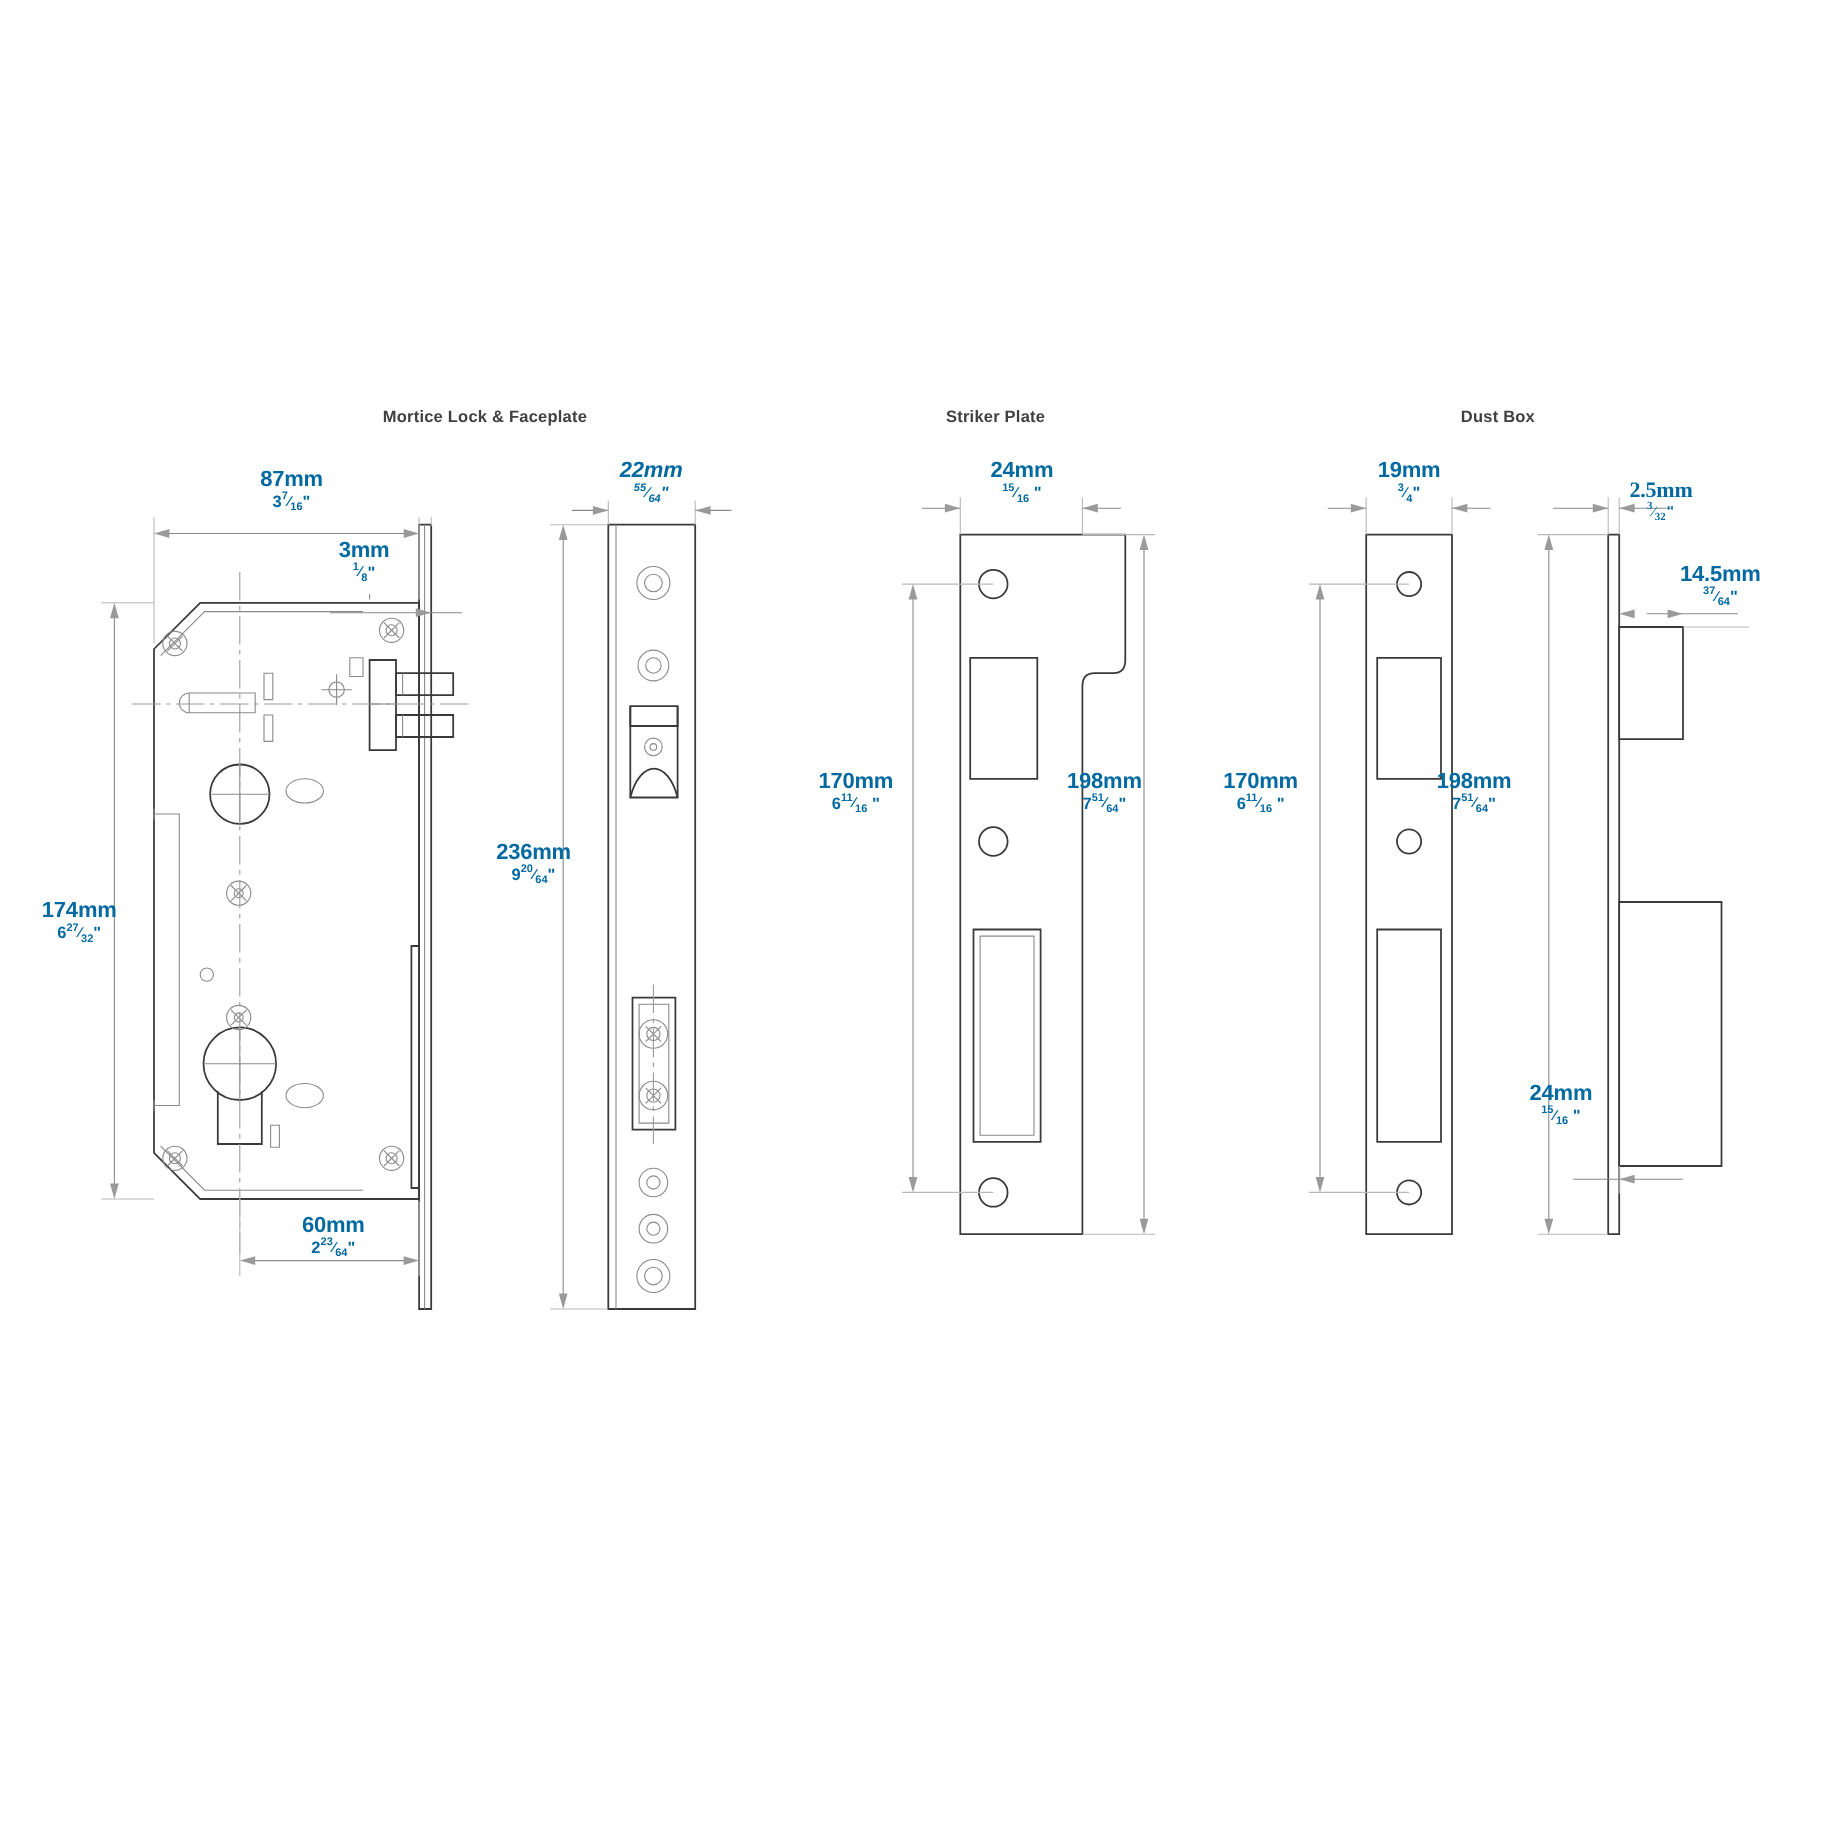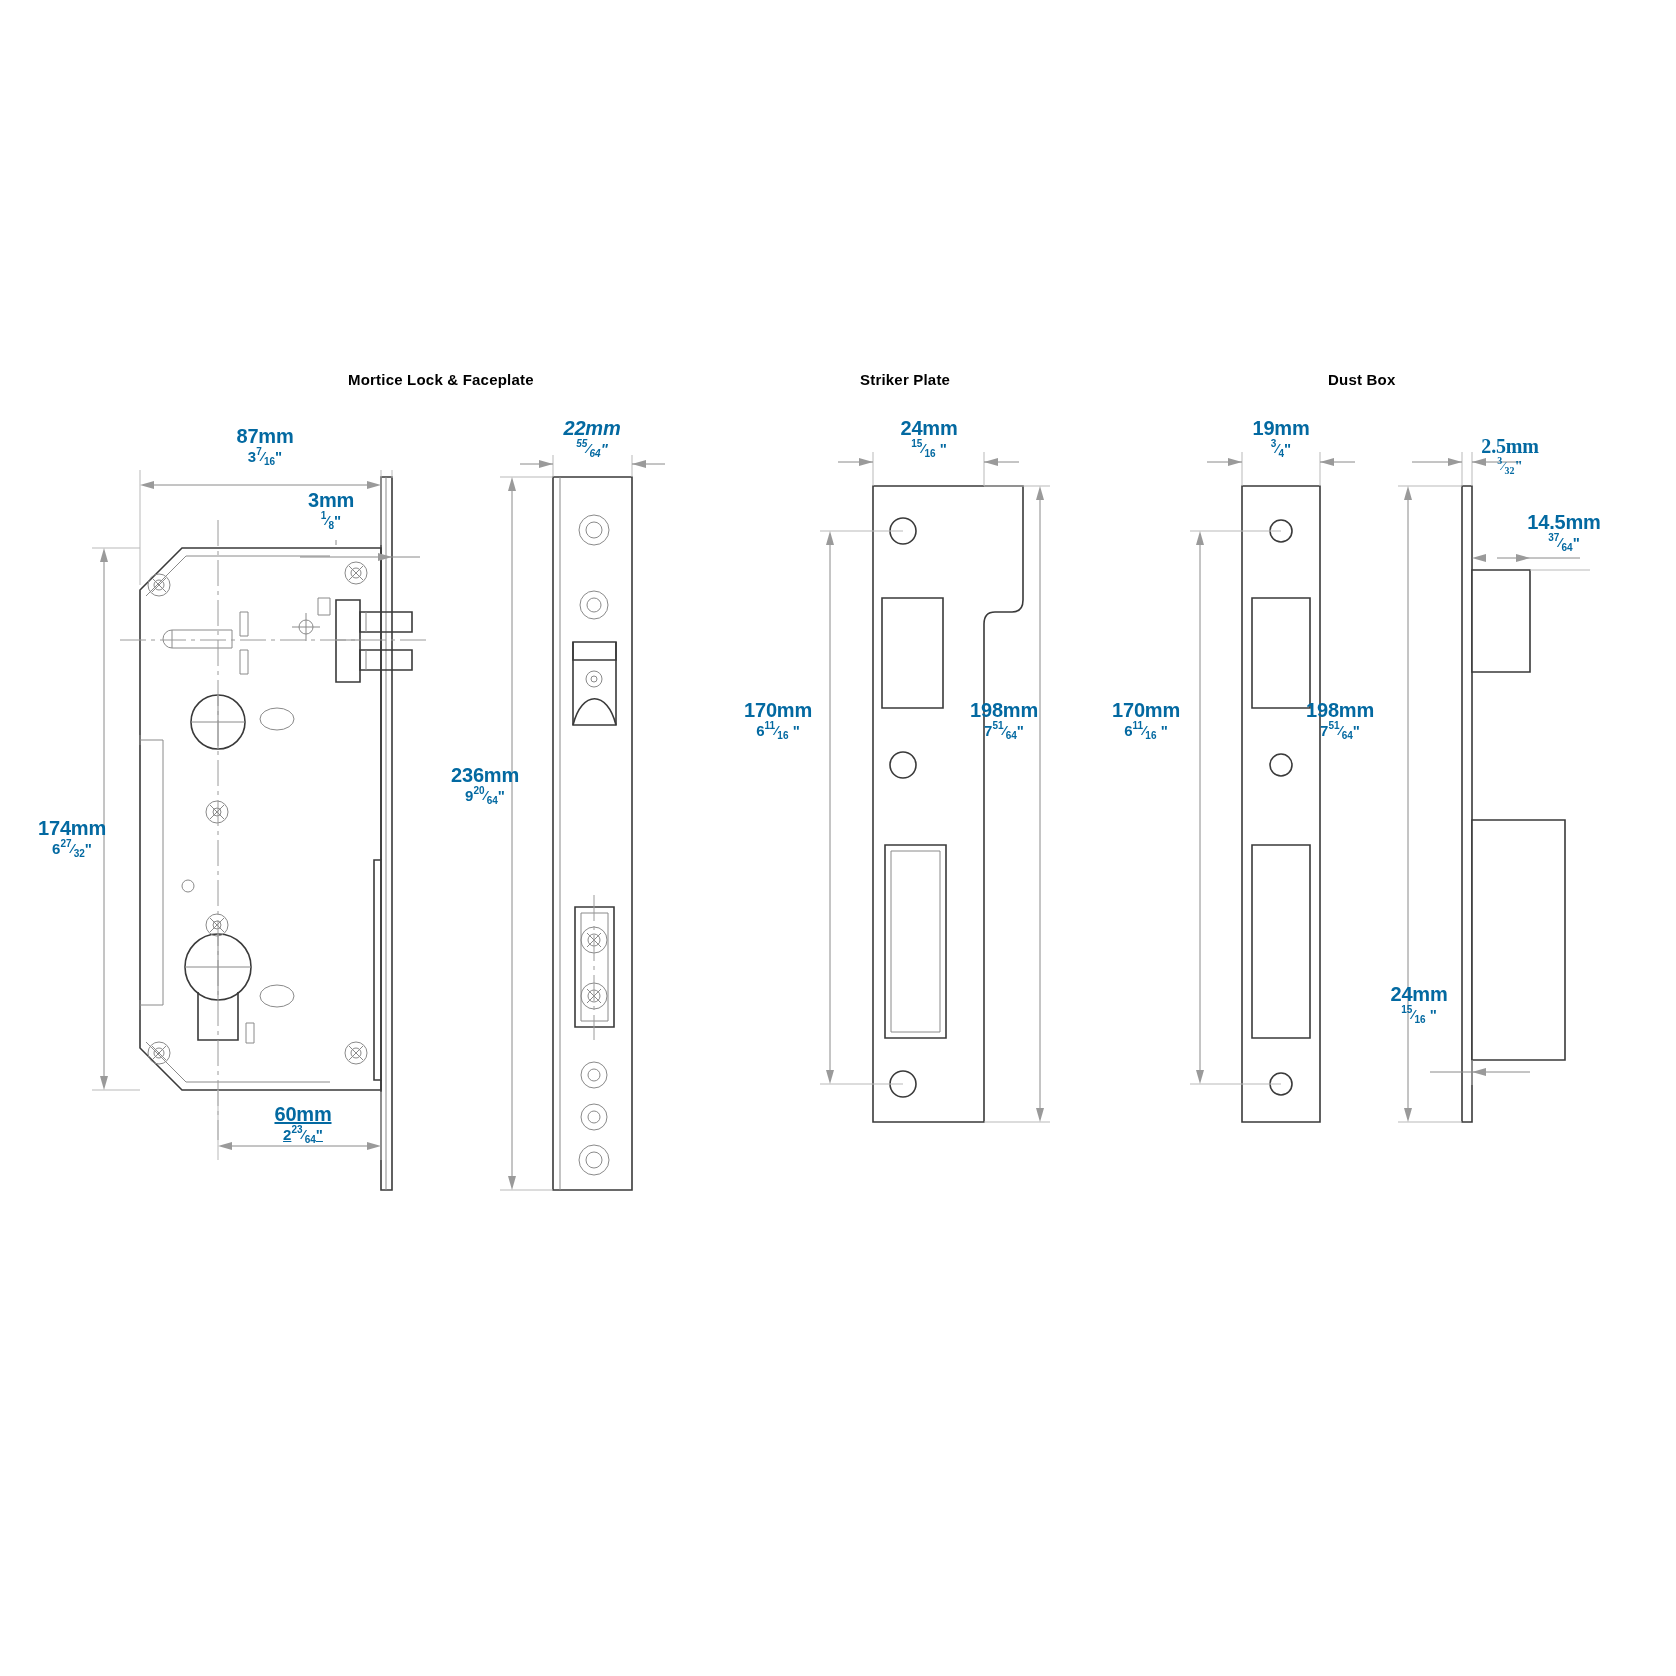--- a/index.html
+++ b/index.html
@@ -12,21 +12,21 @@
   }
   .sheet{position:absolute;inset:0;}
 
   
   .group-title{
     position:absolute;
     font-size:15px;
     font-weight:700;
     letter-spacing:.2px;
     white-space:nowrap;
-    color:#000000;
+    color:#404040;
   }
   .dim{
     position:absolute;
     white-space:nowrap;
     text-align:center;
     color:#0369a1;
     line-height:1.0;
   }
   .dim .mm{
     display:block;
@@ -357,21 +357,21 @@
   <div class="dim" style="left:12px;top:802px;width:120px;margin-top:16px;">
     <span class="mm">174mm</span>
     <span class="inch"><span>6</span><span class="frac"><span class="n">27</span><span class="s">⁄</span><span class="d">32</span></span><span>"</span></span>
   </div>
 
   <div class="dim" style="left:422px;top:765px;width:126px;">
     <span class="mm">236mm</span>
     <span class="inch"><span>9</span><span class="frac"><span class="n">20</span><span class="s">⁄</span><span class="d">64</span></span><span>"</span></span>
   </div>
 
-  <div class="dim" style="left:244px;top:1104px;width:118px;text-decoration:underline;">
+  <div class="dim" style="left:244px;top:1104px;width:118px;">
     <span class="mm">60mm</span>
     <span class="inch"><span>2</span><span class="frac"><span class="n">23</span><span class="s">⁄</span><span class="d">64</span></span><span>"</span></span>
   </div>
 
   <div class="dim" style="left:870px;top:418px;width:118px;">
     <span class="mm">24mm</span>
     <span class="inch"><span></span><span class="frac"><span class="n">15</span><span class="s">⁄</span><span class="d">16</span></span> <span>"</span></span>
   </div>
 
   <div class="dim" style="left:716px;top:700px;width:124px;">

